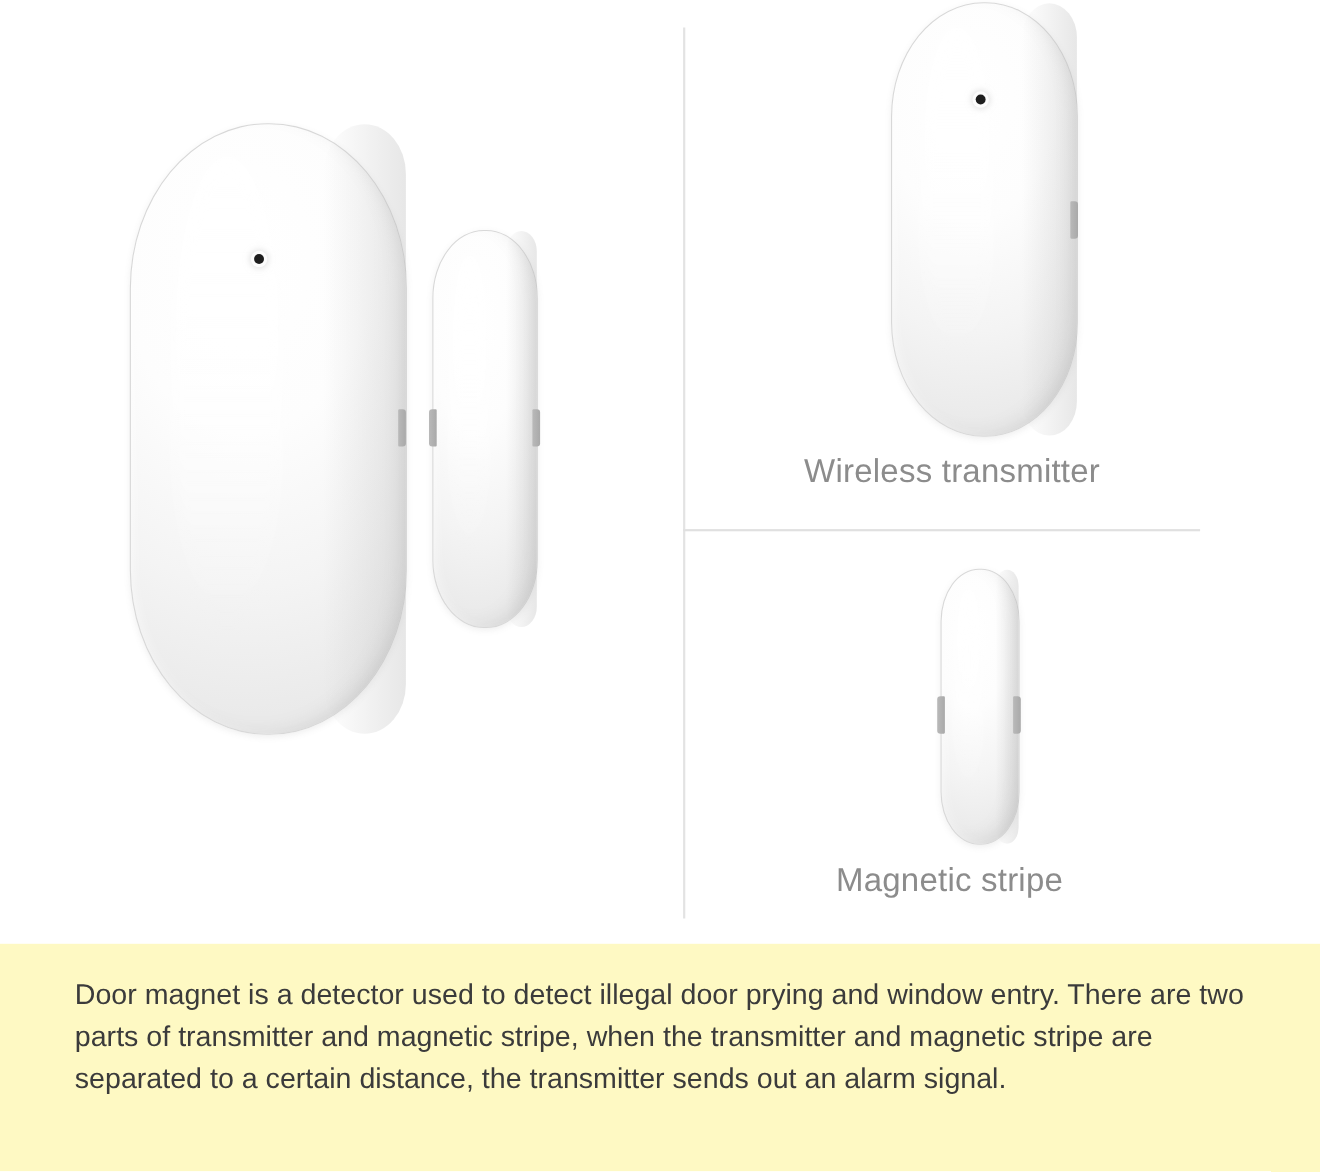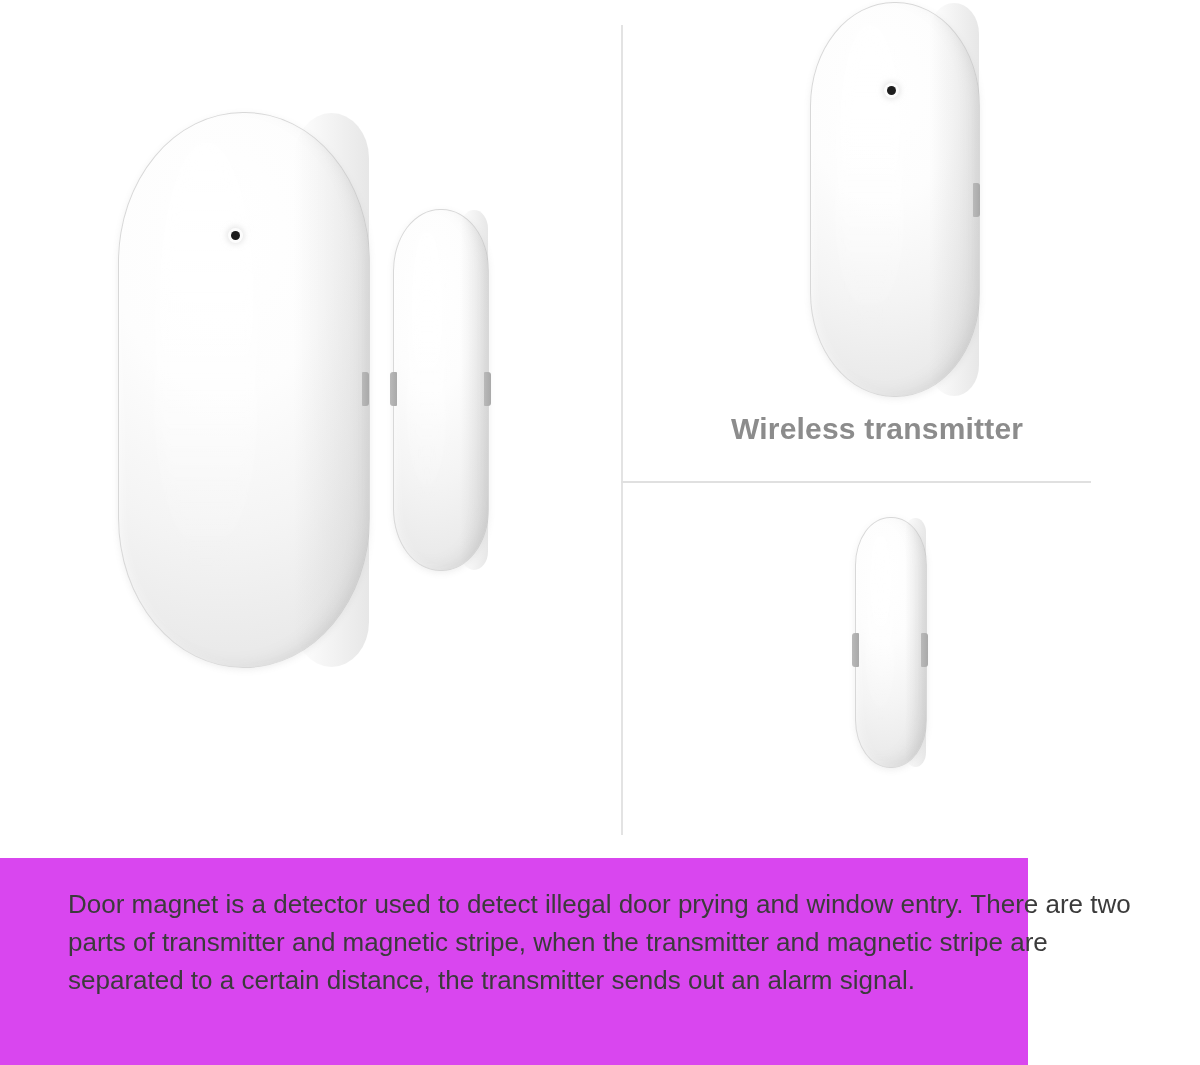--- a/index.html
+++ b/index.html
@@ -141,36 +141,36 @@
     border-radius: 35px / 48px;
   }
   #stripe-tab-left  { left: 852px; top: 633px; }
   #stripe-tab-right { left: 921px; top: 633px; }
 
   
   .caption {
     position: absolute;
     color: #8c8c8c;
     font-size: 30px;
-    font-weight: 700;
+    font-weight: 400;
     letter-spacing: 0.2px;
     white-space: nowrap;
   }
   #caption-door-sensor { left: 162px; top: 710px; }
   #caption-transmitter { left: 731px; top: 412px; }
   #caption-stripe      { left: 760px; top: 784px; }
 
   
   .description-panel {
     position: absolute;
     left: 0;
     top: 858px;
-    width: 1028px;
+    width: 1200px;
     height: 207px;
-    background: #d946ef;
+    background: #fef9c3;
     box-sizing: border-box;
   }
   .description-text {
     position: absolute;
     left: 68px;
     top: 27px;
     width: 1082px;
     color: #3b3b3b;
     font-size: 26px;
     line-height: 38px;
@@ -211,20 +211,21 @@
 
     <div class="caption" id="caption-transmitter">Wireless transmitter</div>
 
     <div class="capsule" id="stripe-body">
       <div class="gloss"></div>
       <div class="shade"></div>
     </div>
     <div class="tab left" id="stripe-tab-left"></div>
     <div class="tab right" id="stripe-tab-right"></div>
 
+    <div class="caption" id="caption-stripe">Magnetic stripe</div>
 
   </div>
 
   <div class="description-panel">
     <div class="description-text">Door magnet is a detector used to detect illegal door prying and window entry. There are two parts of transmitter and magnetic stripe, when the transmitter and magnetic stripe are separated to a certain distance, the transmitter sends out an alarm signal.</div>
   </div>
 
 </div>
 
 </body></html>

